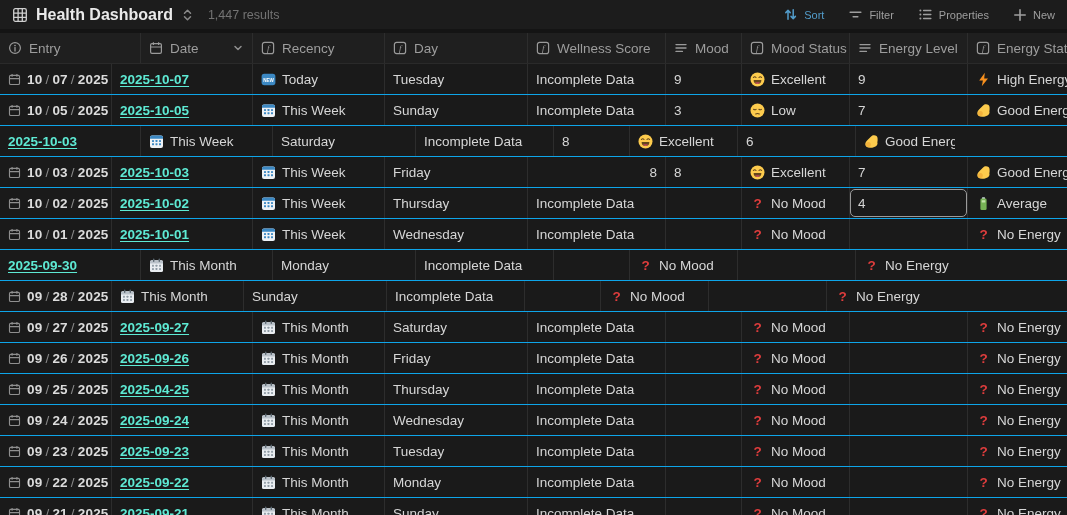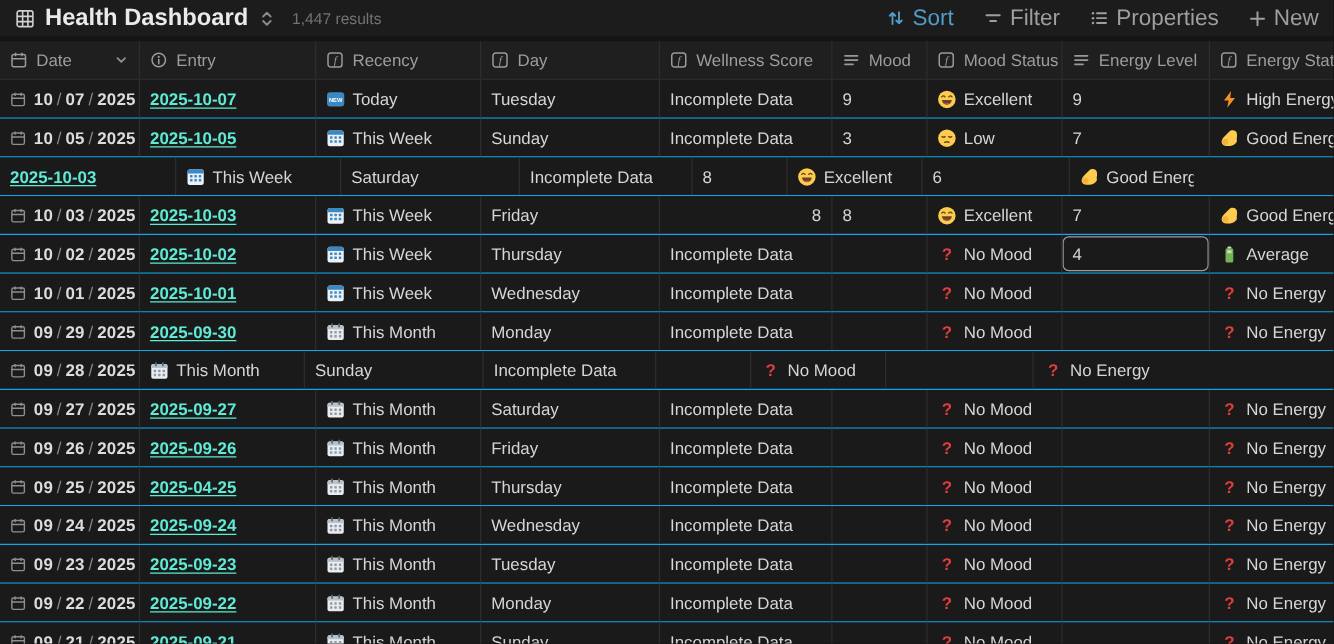--- a/index.html
+++ b/index.html
@@ -7,24 +7,24 @@
     position:relative; width:1067px; height:515px; overflow:hidden;
     background:#141414; color:#d6d6d6;
     font-family:"Liberation Sans", sans-serif; font-size:14px;
   }
   
   .toolbar{
     height:29px; background:#1c1c1c; display:flex; align-items:center;
     justify-content:space-between; padding:0 12px 0 12px; box-sizing:border-box;
   }
   .tb-left{display:flex; align-items:center; gap:8px;}
-  .tb-title{color:#eaeaea; font-weight:700; font-size:19px;}
+  .tb-title{color:#eaeaea; font-weight:700; font-size:16px;}
   .tb-results{color:#737373; font-size:12.5px; margin-left:6px;}
   .tb-right{display:flex; align-items:center; gap:24px;}
-  .tb-btn{display:flex; align-items:center; gap:6px; color:#9e9e9e; font-size:18px;
+  .tb-btn{display:flex; align-items:center; gap:6px; color:#9e9e9e; font-size:11px;
     background:none; border:none; padding:0; cursor:pointer; font-family:inherit;}
   .tb-btn.blue{color:#529cca;}
   .icon{display:inline-flex; align-items:center; justify-content:center; flex:none;}
   
   .table{margin-top:4px;}
   .thead{display:flex; height:30px; background:#1f1f1f; border-bottom:1px solid #2a2a2a;}
   .hcell{
     display:flex; align-items:center; gap:7px; padding:0 8px; box-sizing:border-box;
     color:#9d9d9d; font-size:13.5px; border-right:1px solid #2d2d2d;
     overflow:hidden; white-space:nowrap; flex:none; cursor:pointer;
@@ -121,46 +121,46 @@
               </g>
             </svg>
         </span>
         <span>New</span>
       </button>
     </div>
   </div>
 
   <div class="table">
     <div class="thead" id="thead">
+        <div class="hcell col-1">
+          <span class="icon">
+            <svg width="14" height="14" viewBox="0 0 14 14">
+              <circle cx="7" cy="7" r="5.4" fill="none" stroke="#9a9a9a" stroke-width="1.2"></circle>
+              <circle cx="7" cy="4.5" r="0.85" fill="#9a9a9a"></circle>
+              <path d="M7 6.6v3.4" stroke="#9a9a9a" stroke-width="1.3" stroke-linecap="round"></path>
+            </svg>
+          </span>
+          <span>Entry</span>
+        </div>
         <div class="hcell col-0">
           <span class="icon">
             <svg width="14" height="14" viewBox="0 0 14 14">
               <g fill="none" stroke="#9a9a9a" stroke-width="1.2">
                 <rect x="1.6" y="2.6" width="10.8" height="9.8" rx="1.4"></rect>
                 <path d="M4.4 1.2v2.8M9.6 1.2v2.8M1.6 6h10.8"></path>
               </g>
             </svg>
           </span>
           <span>Date</span>
           <span class="spacer"></span>
           <span class="icon">
             <svg width="12" height="12" viewBox="0 0 12 12">
               <path d="M3 4.5l3 3 3-3" fill="none" stroke="#8f8f8f" stroke-width="1.5" stroke-linecap="round" stroke-linejoin="round"></path>
             </svg>
           </span>
-        </div>
-        <div class="hcell col-1">
-          <span class="icon">
-            <svg width="14" height="14" viewBox="0 0 14 14">
-              <circle cx="7" cy="7" r="5.4" fill="none" stroke="#9a9a9a" stroke-width="1.2"></circle>
-              <circle cx="7" cy="4.5" r="0.85" fill="#9a9a9a"></circle>
-              <path d="M7 6.6v3.4" stroke="#9a9a9a" stroke-width="1.3" stroke-linecap="round"></path>
-            </svg>
-          </span>
-          <span>Entry</span>
         </div>
         <div class="hcell col-2">
           <span class="icon">
             <svg width="14" height="14" viewBox="0 0 14 14">
               <rect x="1.4" y="1.4" width="11.2" height="11.2" rx="2.2" fill="none" stroke="#9a9a9a" stroke-width="1.2"></rect>
               <text x="7.2" y="10.2" font-size="9" font-style="italic" font-family="Liberation Serif, serif" fill="#9a9a9a" text-anchor="middle">f</text>
             </svg>
           </span>
           <span>Recency</span>
         </div>
@@ -571,31 +571,20 @@
           </div>
           <div class="cell col-7"></div>
           <div class="cell col-8">
             <span class="icon">
               <span class="q">?</span>
             </span>
             <span>No Energy</span>
           </div>
         </div>
         <div class="row">
-          <div class="cell col-0">
-            <span class="icon">
-              <svg width="13" height="13" viewBox="0 0 14 14">
-                <g fill="none" stroke="#8f8f8f" stroke-width="1.2">
-                  <rect x="1.6" y="2.6" width="10.8" height="9.8" rx="1.4"></rect>
-                  <path d="M4.4 1.2v2.8M9.6 1.2v2.8M1.6 6h10.8"></path>
-                </g>
-              </svg>
-            </span>
-            <span class="date-text">09<span class="sl">/</span>29<span class="sl">/</span>2025</span>
-          </div>
           <div class="cell col-1">
             <a class="entry-link">2025-09-30</a>
           </div>
           <div class="cell col-2">
             <span class="icon">
               <svg width="15" height="15" viewBox="0 0 15 15">
                 <rect x="1" y="2.2" width="13" height="11.8" rx="1.6" fill="#e9edf1"></rect>
                 <path d="M1 3.8a1.6 1.6 0 0 1 1.6-1.6h9.8A1.6 1.6 0 0 1 14 3.8v1.6H1z" fill="#b9c1c9"></path>
                 <g fill="#5b6770">
                   <rect x="4" y="0.6" width="1.4" height="3.4" rx="0.7"></rect>

